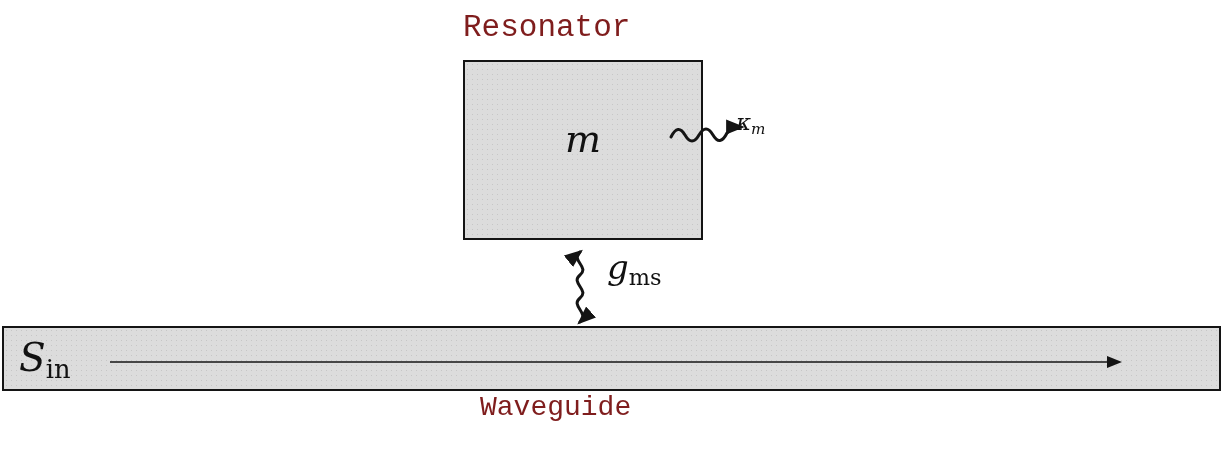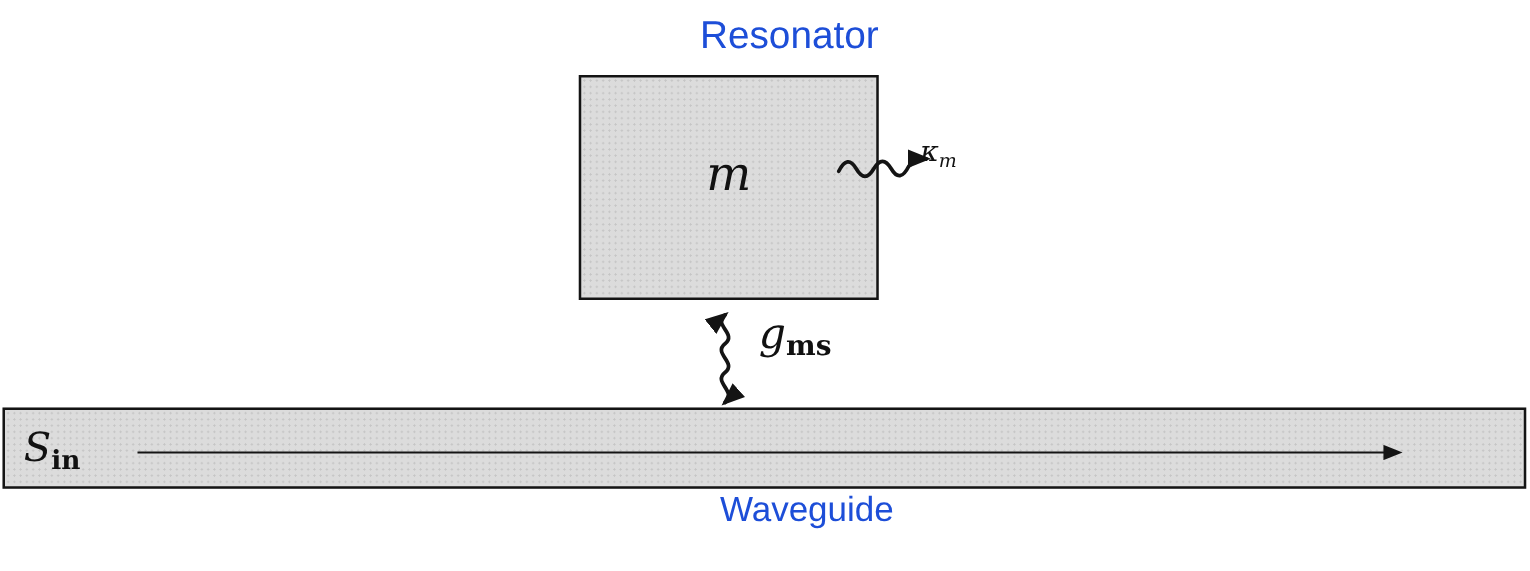--- a/index.html
+++ b/index.html
@@ -21,40 +21,39 @@
   
   .gray-fill {
     background-color: #dcdcdc;
     background-image: radial-gradient(#c6c6c6 0.8px, rgba(0,0,0,0) 0.8px);
     background-size: 5px 5px;
     box-sizing: border-box;
     border: 2px solid #141414;
   }
 
   .caption {
-    font-family: Liberation Sans, sans-serif;
+    font-family: Liberation Mono, monospace;
     font-size: 31px;
-    color: #1d4ed8;
-    text-align: right;
+    color: #7f1d1d;
+    text-align: left;
     white-space: nowrap;
   }
 
   .math {
     font-family: "DejaVu Serif", serif;
     font-style: italic;
-    font-size: 32px;
+    font-size: 39px;
     color: #111111;
     white-space: nowrap;
     line-height: 1;
   }
   .math .sub-roman {
     font-style: normal;
     font-size: 0.66em;
     vertical-align: -0.28em;
-    font-weight: bold;
   }
   .math .sub-italic {
     font-style: italic;
     font-size: 0.66em;
     vertical-align: -0.28em;
   }
 
   
   .resonator-box {
     left: 463px; top: 60px;

